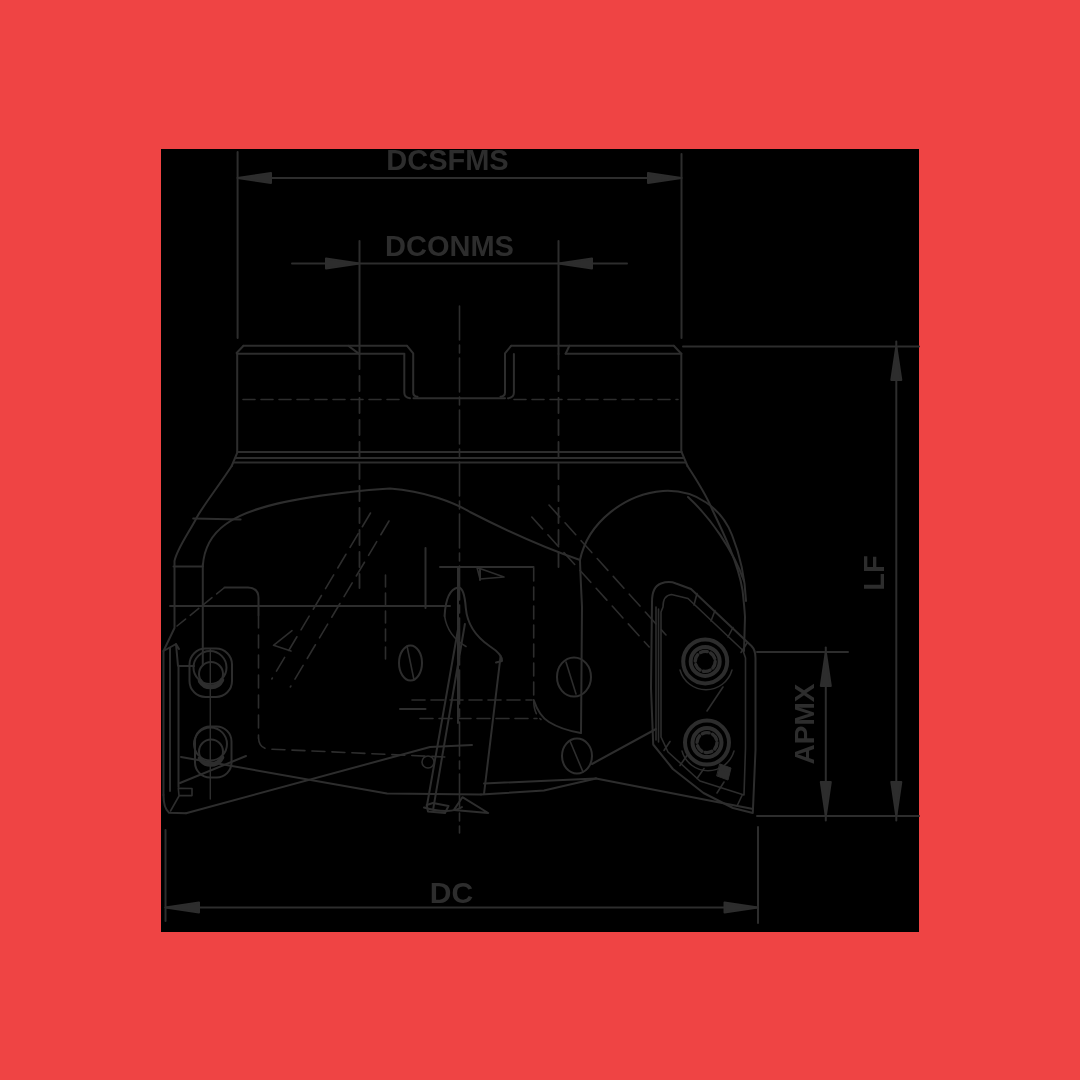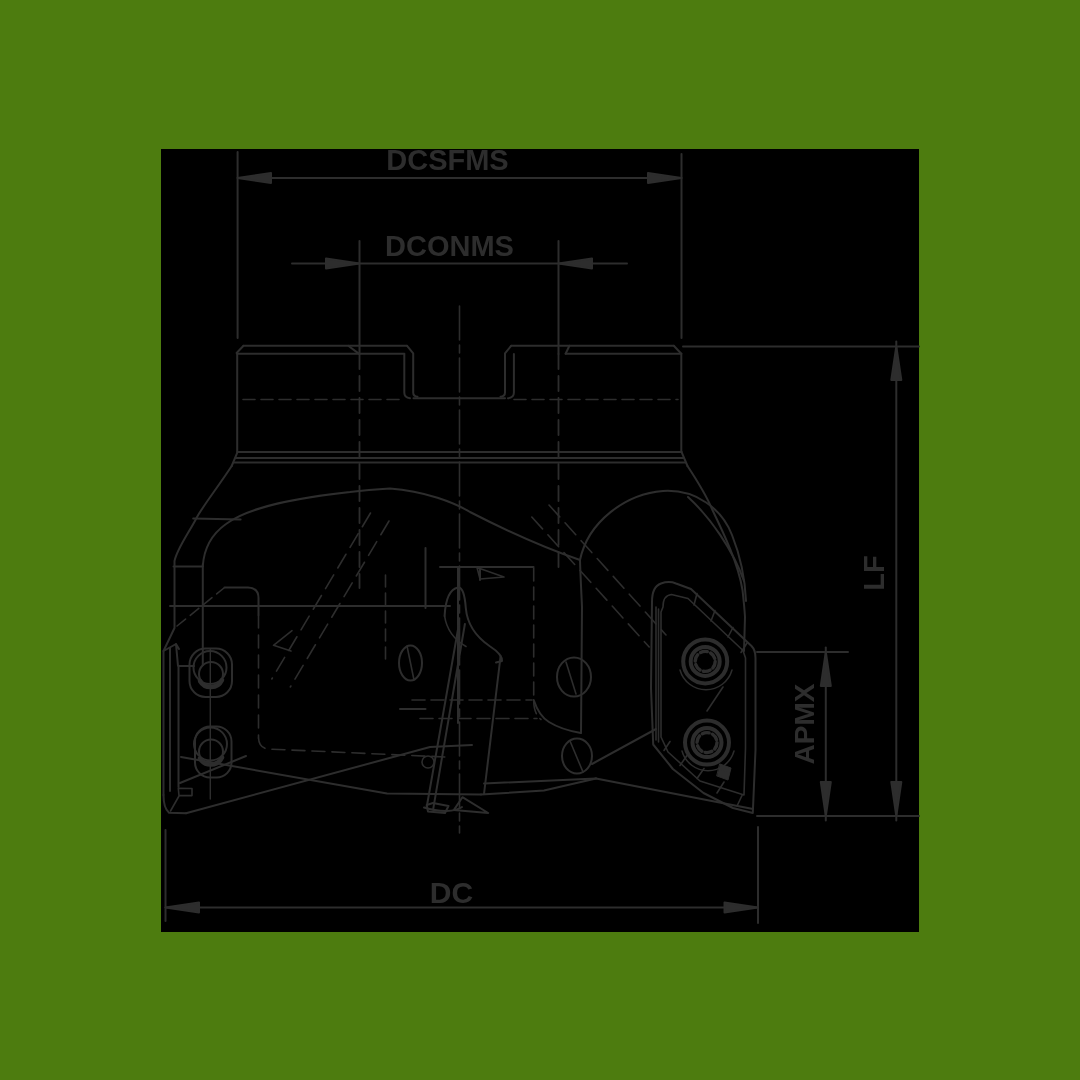--- a/index.html
+++ b/index.html
@@ -1,16 +1,16 @@
 <!DOCTYPE html>
 <html><head>
 <meta charset="utf-8">
 <style>
   html,body{margin:0;padding:0;background:#ffffff;}
-  .wrap{width:1080px;height:1080px;position:relative;background:#4d7c0f;}
+  .wrap{width:1080px;height:1080px;position:relative;background:#ef4444;}
   text{font-family:"Liberation Sans", sans-serif;font-weight:bold;fill:#2d2d2d;}
 </style>
 </head>
 <body>
 <div class="wrap">
 <svg width="1080" height="1080" viewBox="0 0 1080 1080">
 
   <rect x="161" y="149" width="758" height="783" fill="#000000"></rect>
 
   <g stroke="#2d2d2d" fill="none" stroke-width="2" stroke-linecap="round" stroke-linejoin="round">

